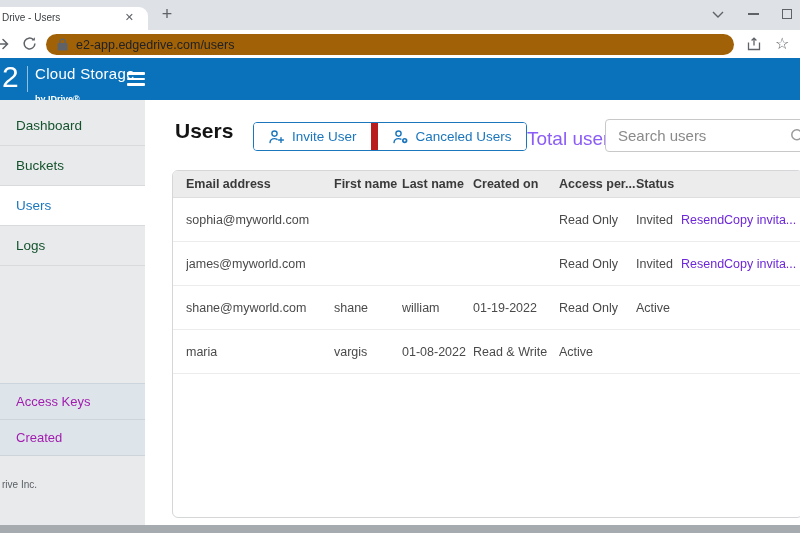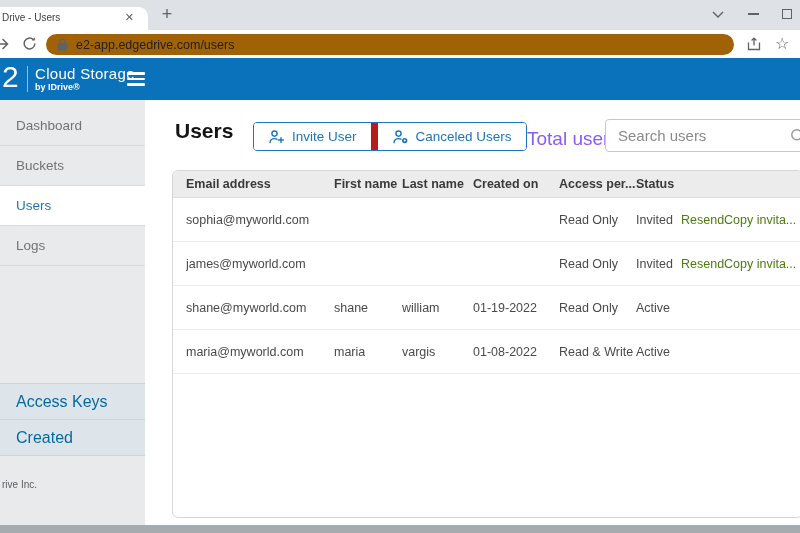--- a/index.html
+++ b/index.html
@@ -28,32 +28,32 @@
   .url-text { margin-left:8px; font-size:12.5px; color:#202124; }
   .share-ic { position:absolute; left:747px; top:7px; }
   .star-ic { position:absolute; left:775px; top:4px; font-size:16px; color:#5f6368; cursor:pointer; }
 
   
   .appheader { position:absolute; top:58px; left:0; right:0; height:42px; background:#0a72ba; }
   .logo-num { position:absolute; left:2px; top:2px; font-size:30px; color:#fff; font-weight:500; }
   .logo-div { position:absolute; left:27px; top:8px; width:1px; height:26px; background:rgba(255,255,255,.55); }
   .prod { position:absolute; left:35px; top:7px; color:#fff; }
   .prod-name { font-size:15px; letter-spacing:.3px; }
-  .prod-by { font-size:9px; font-weight:bold; margin-top:0; }
+  .prod-by { font-size:9px; font-weight:bold; margin-top:12px; }
   .hamburger { position:absolute; left:127px; top:14px; width:18px; cursor:pointer; }
   .hamburger div { height:2.5px; background:#fff; margin-bottom:3px; border-radius:1px; }
 
   
   .sidebar { position:absolute; top:100px; left:0; width:145px; height:425px; background:#e9eaec; }
   .side-spacer { height:6px; }
-  .nav-item { height:40px; line-height:40px; padding-left:16px; font-size:13.5px; color:#737373;
+  .nav-item { height:40px; line-height:40px; padding-left:16px; font-size:13.5px; color:#14532d;
               border-bottom:1px solid #d8dadc; cursor:pointer; }
   .nav-item.active { background:#fff; color:#1b76bc; }
   .nav-secondary { position:absolute; top:283px; left:0; right:0; background:#dde5ea; border-top:1px solid #ccd5db; }
-  .nav-item2 { height:36px; line-height:36px; padding-left:16px; font-size:16px; color:#0369a1;
+  .nav-item2 { height:36px; line-height:36px; padding-left:16px; font-size:13px; color:#a21caf;
                border-bottom:1px solid #ccd5db; cursor:pointer; }
   .side-footer { position:absolute; top:379px; left:2px; font-size:10px; color:#5a5f63; }
 
   
   .main { position:absolute; left:145px; top:100px; right:0; height:425px; background:#fff; }
   .page-title { position:absolute; left:30px; top:19px; font-size:21px; font-weight:bold; color:#141414; }
   .btn-group { position:absolute; left:108px; top:22px; display:flex; border:1px solid #1b76bc;
                border-radius:4px; background:#fff; overflow:hidden; }
   .btn { display:flex; align-items:center; gap:7px; padding:0 14px; height:27px; font-size:13.5px;
          color:#1b76bc; background:#fff; border:none; cursor:pointer; font-family:inherit; }
@@ -68,21 +68,21 @@
 
   
   .users-table { position:absolute; left:27px; top:70px; right:-3px; height:348px; background:#fff;
                  border:1px solid #d4d6d8; border-radius:6px; overflow:hidden; }
   .tgrid { display:grid; grid-template-columns:148px 68px 71px 86px 77px 45px 43px 1fr;
            align-items:center; padding-left:13px; }
   .thead { height:27px; background:#ececec; border-bottom:1px solid #dedede;
            font-size:12.5px; font-weight:700; color:#3a3a3a; }
   .trow { height:44px; border-bottom:1px solid #ececec; font-size:12.5px; color:#4a4a4a; }
   .cell { overflow:hidden; white-space:nowrap; padding-right:6px; }
-  .link { color:#4d7c0f; cursor:pointer; }
+  .link { color:#6d28d9; cursor:pointer; }
 
   .bottom-strip { position:absolute; top:525px; left:0; right:0; height:8px; background:#a6abb0; }
 </style>
 </head>
 <body>
 
 <div class="screen">
 
   <div class="tabstrip">
     <div class="tab">
@@ -238,21 +238,20 @@
         <span class="cell">shane</span>
         <span class="cell">william</span>
         <span class="cell">01-19-2022</span>
         <span class="cell">Read Only</span>
         <span class="cell">Active</span>
         <span class="cell"></span>
         <span class="cell"></span>
       </div>
 
       <div class="tgrid trow">
-        <span class="cell">maria@myworld.com</span>
         <span class="cell">maria</span>
         <span class="cell">vargis</span>
         <span class="cell">01-08-2022</span>
         <span class="cell">Read &amp; Write</span>
         <span class="cell">Active</span>
         <span class="cell"></span>
         <span class="cell"></span>
       </div>
     </div>
   </div>

